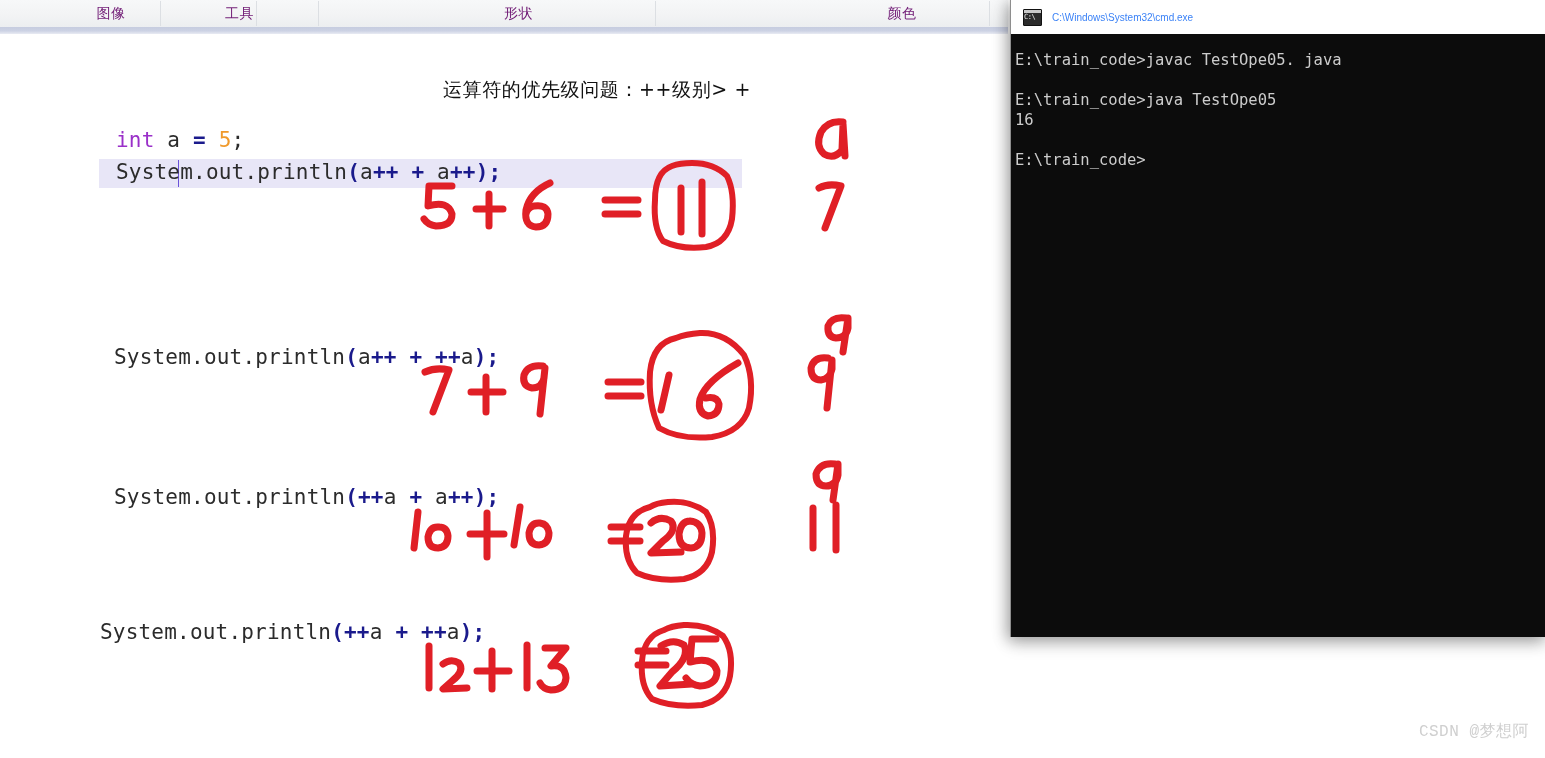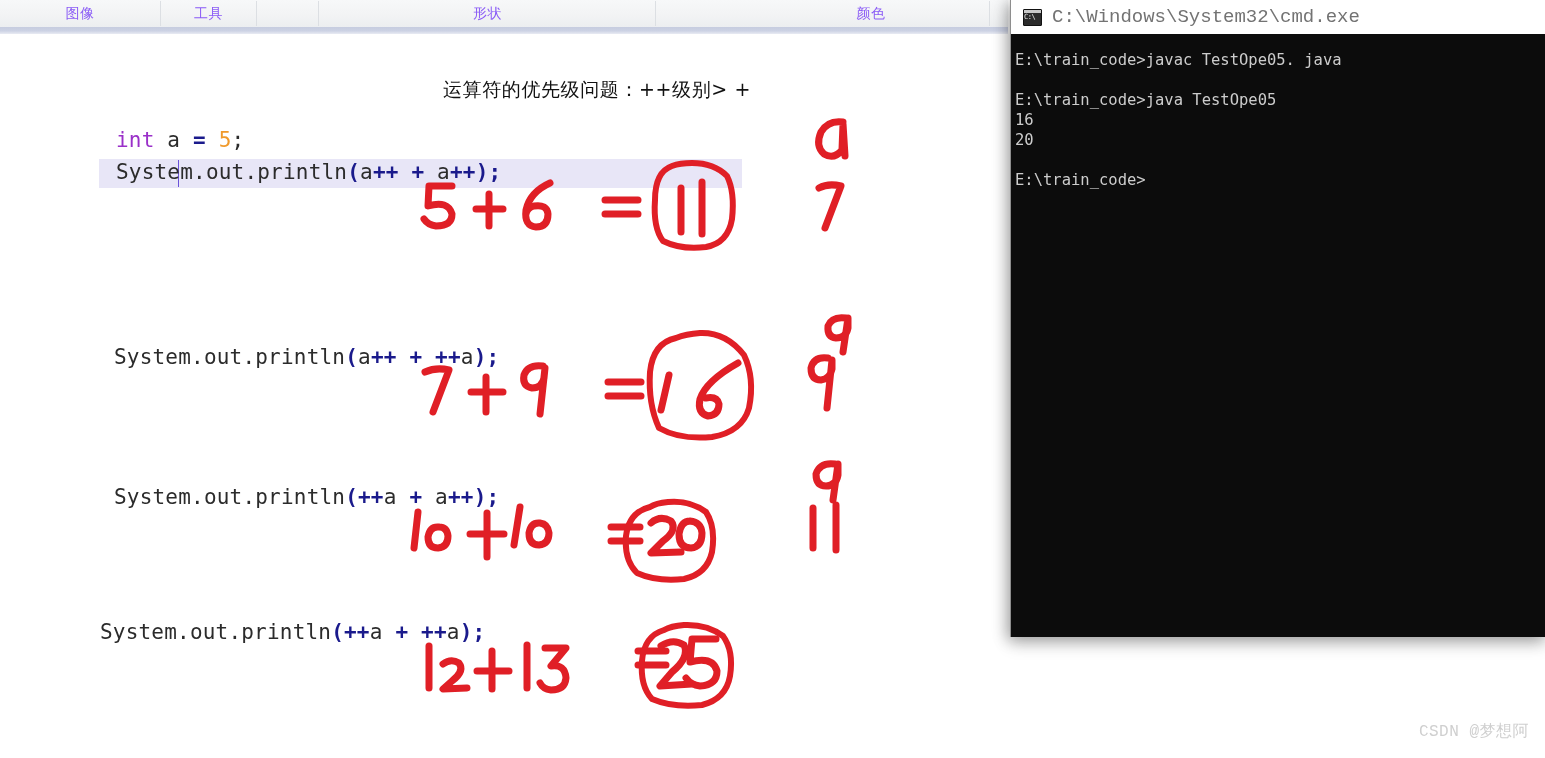--- a/index.html
+++ b/index.html
@@ -40,23 +40,24 @@
     background: linear-gradient(to bottom, #c6ccdf 0%, #ccd2e4 55%, #e9ebf3 100%);
   }
   .ribbon-group {
     position: absolute;
     top: 0;
     height: 27px;
     display: flex;
     align-items: center;
     justify-content: center;
     font-size: 14px;
-    color: #8b5cf6;
+    color: #701a75;
     font-family: "DejaVu Sans", sans-serif;
     letter-spacing: 0.5px;
+    padding-left: 31px;
   }
   .ribbon-sep {
     position: absolute;
     top: 1px;
     width: 1px;
     height: 25px;
     background: #dcdfe3;
   }
 
   
@@ -153,23 +154,23 @@
     position: absolute;
     left: 13px;
     top: 13px;
     font-family: "DejaVu Sans Mono", monospace;
     font-size: 7px;
     color: #e8e8e8;
     letter-spacing: -0.5px;
   }
   #cmd-title-text {
     margin-left: 10px;
-    font-family: Liberation Mono, monospace;
-    font-size: 19px;
-    color: #737373;
+    font-family: Liberation Sans, sans-serif;
+    font-size: 10px;
+    color: #3b82f6;
   }
   #cmd-body {
     position: absolute;
     left: 0;
     top: 34px;
     width: 100%;
     height: 603px;
     background: #0c0c0c;
     padding: 16px 0 0 2px;
     box-sizing: border-box;
@@ -330,19 +331,18 @@
       <div id="cmd-icon-top"></div>
     </div>
     <div id="cmd-icon-text">C:\</div>
     <div id="cmd-title-text">C:\Windows\System32\cmd.exe</div>
   </div>
   <div id="cmd-body">
       <div class="cmd-line">E:\train_code&gt;javac TestOpe05. java</div>
       <div class="cmd-line blank">&nbsp;</div>
       <div class="cmd-line">E:\train_code&gt;java TestOpe05</div>
       <div class="cmd-line">16</div>
-      <div class="cmd-line">20</div>
       <div class="cmd-line blank">&nbsp;</div>
       <div class="cmd-line">E:\train_code&gt;</div>
     </div>
 </div>
 
 <div id="watermark">CSDN @梦想阿</div>
 
 </body></html>

